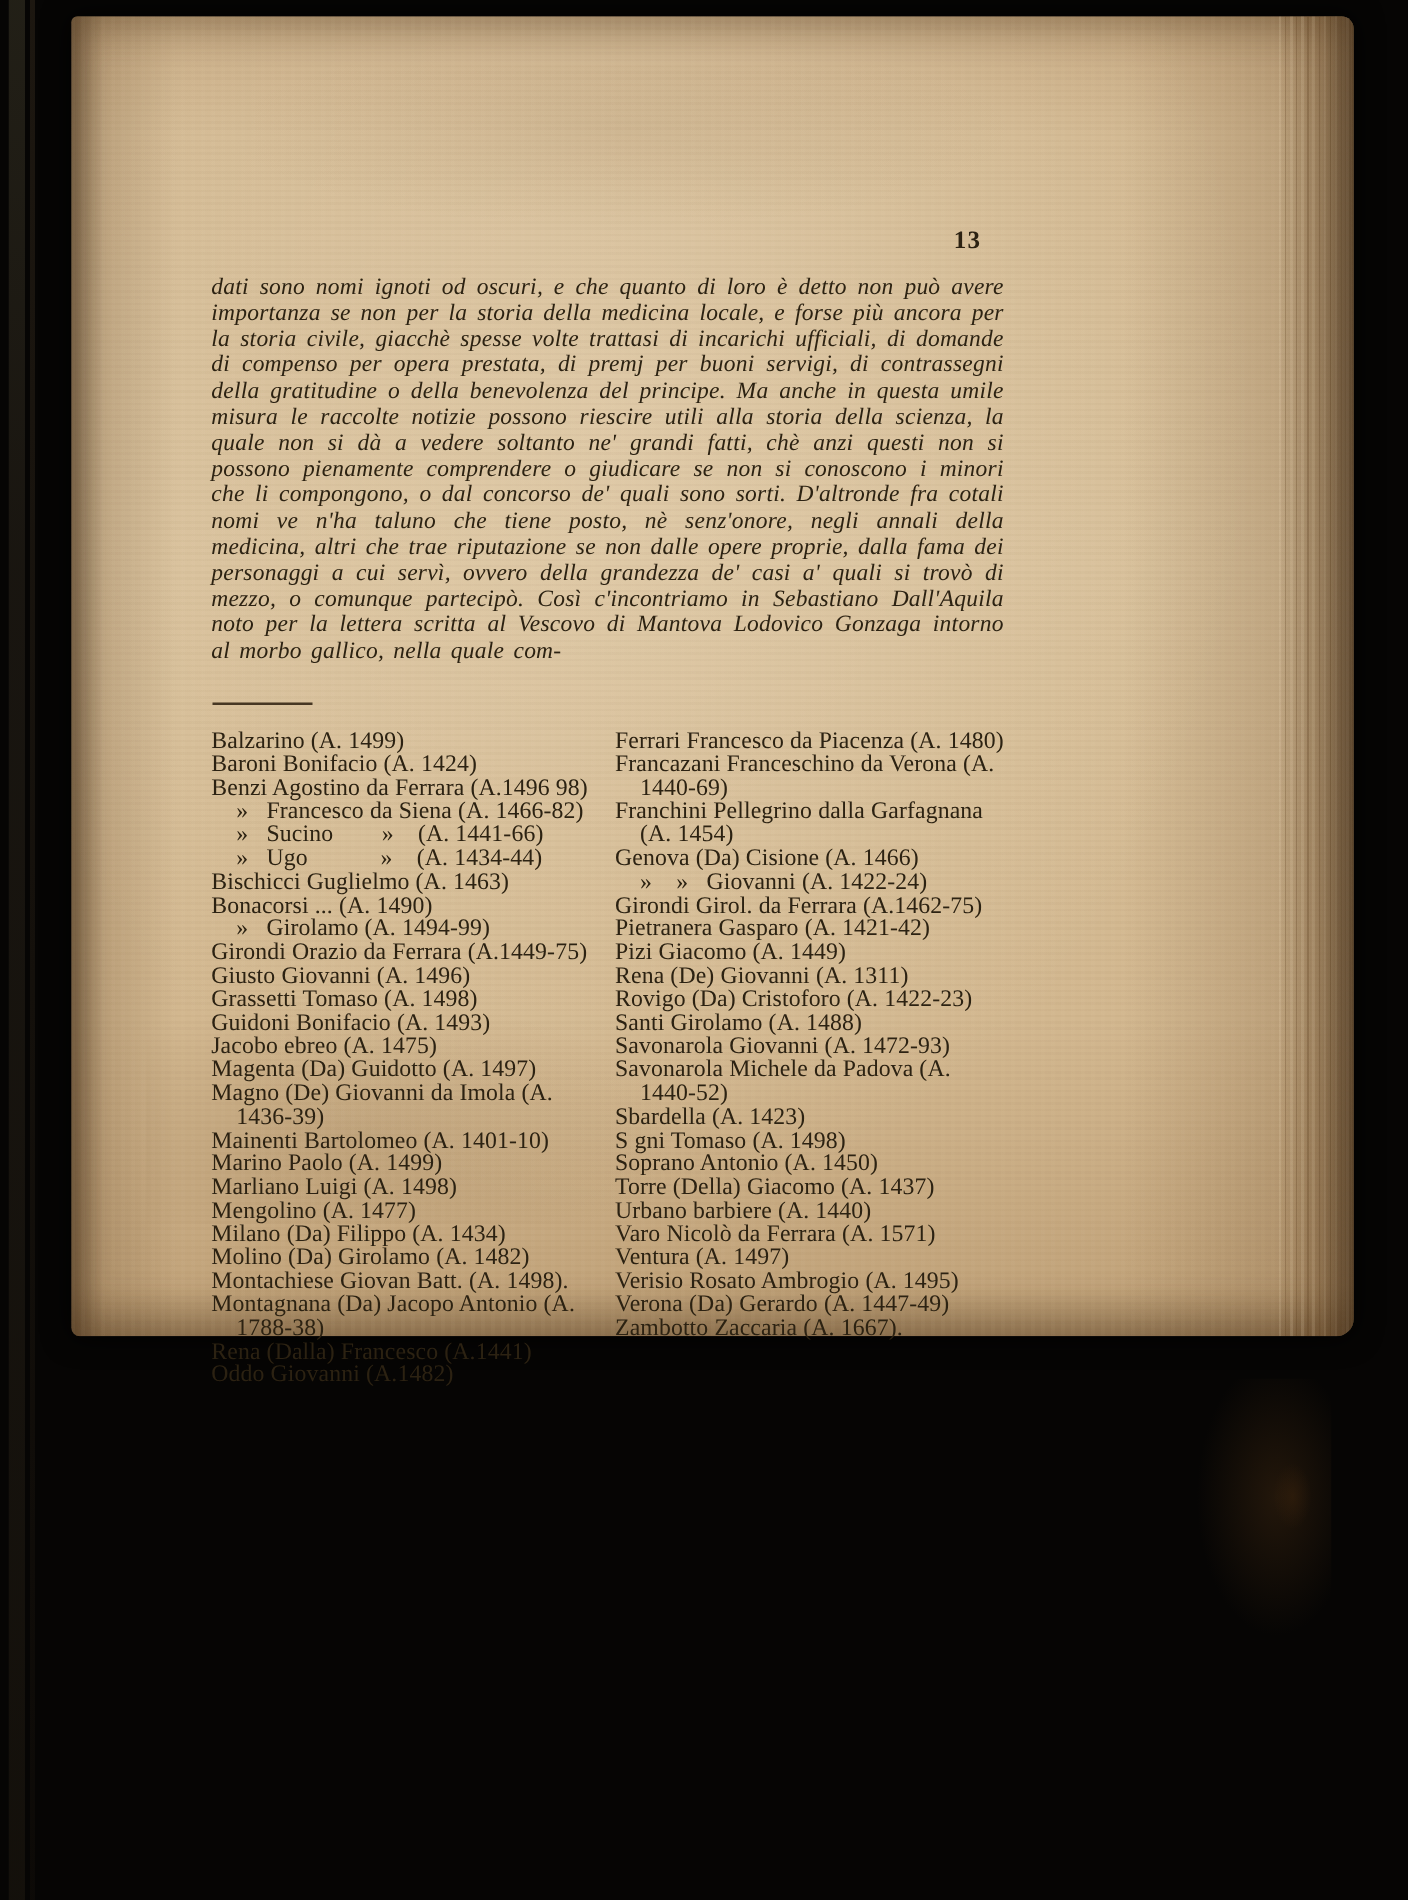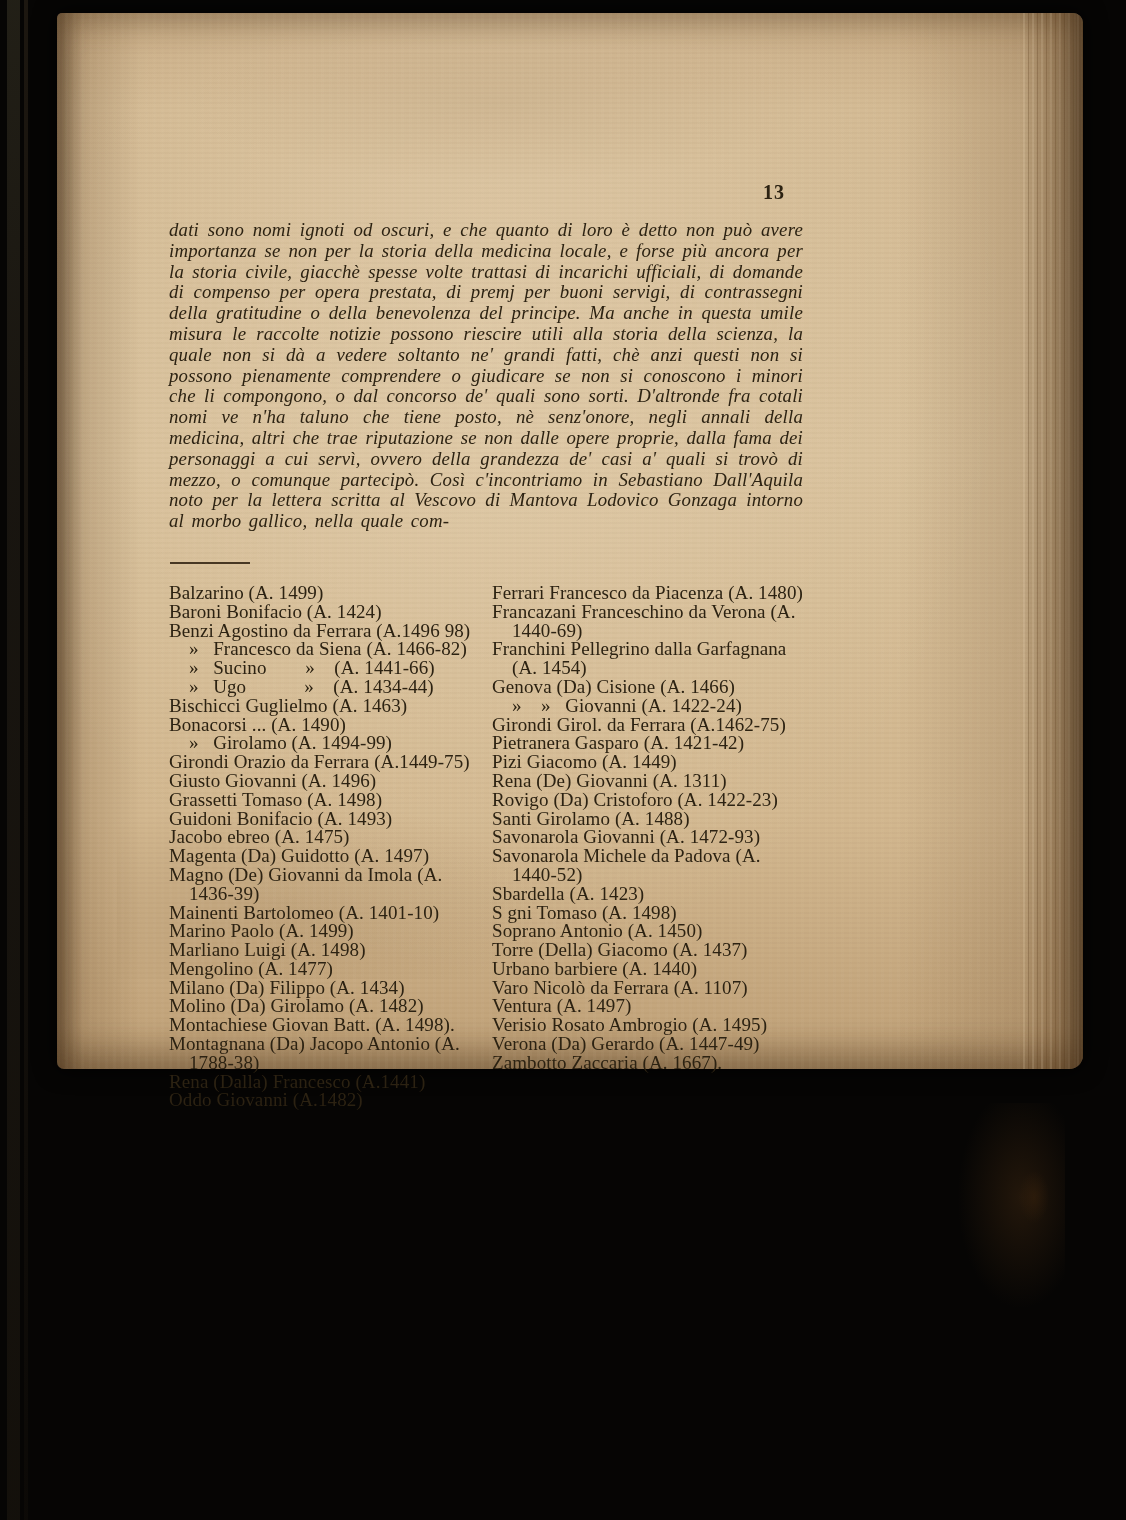--- a/index.html
+++ b/index.html
@@ -211,21 +211,21 @@
             <li class="fn-entry">Rena (De) Giovanni (A. 1311)</li>
             <li class="fn-entry">Rovigo (Da) Cristoforo (A. 1422-23)</li>
             <li class="fn-entry">Santi Girolamo (A. 1488)</li>
             <li class="fn-entry">Savonarola Giovanni (A. 1472-93)</li>
             <li class="fn-entry">Savonarola Michele da Padova (A. 1440-52)</li>
             <li class="fn-entry">Sbardella (A. 1423)</li>
             <li class="fn-entry">S gni Tomaso (A. 1498)</li>
             <li class="fn-entry">Soprano Antonio (A. 1450)</li>
             <li class="fn-entry">Torre (Della) Giacomo (A. 1437)</li>
             <li class="fn-entry">Urbano barbiere (A. 1440)</li>
-            <li class="fn-entry">Varo Nicolò da Ferrara (A. 1107)</li>
+            <li class="fn-entry">Varo Nicolò da Ferrara (A. 1571)</li>
             <li class="fn-entry">Ventura (A. 1497)</li>
             <li class="fn-entry">Verisio Rosato Ambrogio (A. 1495)</li>
             <li class="fn-entry">Verona (Da) Gerardo (A. 1447-49)</li>
             <li class="fn-entry">Zambotto Zaccaria (A. 1667).</li>
           </ul>
       </div>
     </div>
   </div>
 </div>
 

